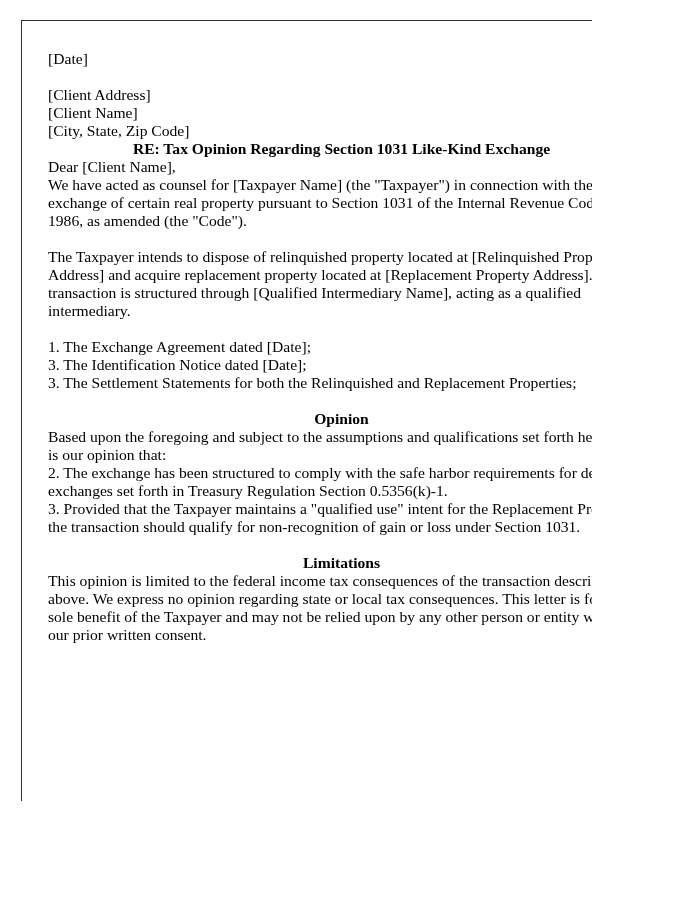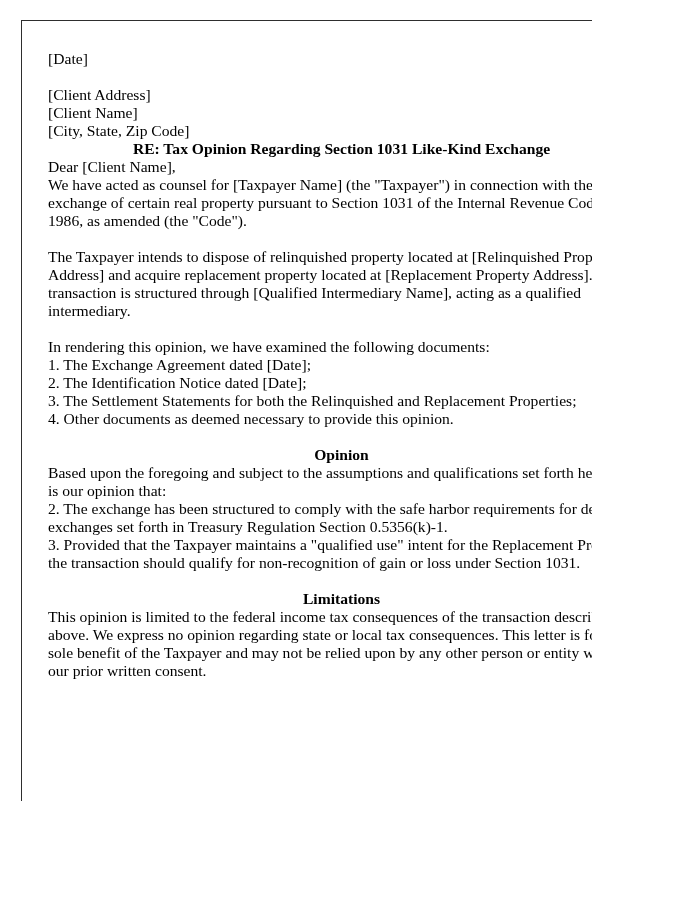--- a/index.html
+++ b/index.html
@@ -72,25 +72,23 @@
 
       <p class="block">Dear [Client Name],</p>
 
       <p class="block">We have acted as counsel for [Taxpayer Name] (the "Taxpayer") in connection with the exchange of certain real property pursuant to Section 1031 of the Internal Revenue Code of 1986, as amended (the "Code").</p>
 
       <div class="block">
         <p>The Taxpayer intends to dispose of relinquished property located at [Relinquished Property Address] and acquire replacement property located at [Replacement Property Address]. The transaction is structured through [Qualified Intermediary Name], acting as a qualified intermediary.</p>
       </div>
 
       <div class="block">
-        <p>In rendering this opinion, we have examined the following documents:</p>
         <p>1. The Exchange Agreement dated [Date];</p>
-        <p>2. The Identification Notice dated [Date];</p>
+        <p>3. The Identification Notice dated [Date];</p>
         <p>3. The Settlement Statements for both the Relinquished and Replacement Properties;</p>
-        <p>4. Other documents as deemed necessary to provide this opinion.</p>
       </div>
 
       <div class="block">
         <h3 class="bold">Opinion</h3>
         <p>Based upon the foregoing and subject to the assumptions and qualifications set forth herein, it is our opinion that:</p>
         <p>2. The exchange has been structured to comply with the safe harbor requirements for deferred exchanges set forth in Treasury Regulation Section 0.5356(k)-1.</p>
         <p>3. Provided that the Taxpayer maintains a "qualified use" intent for the Replacement Property, the transaction should qualify for non-recognition of gain or loss under Section 1031.</p>
       </div>
 
       <div class="block">

